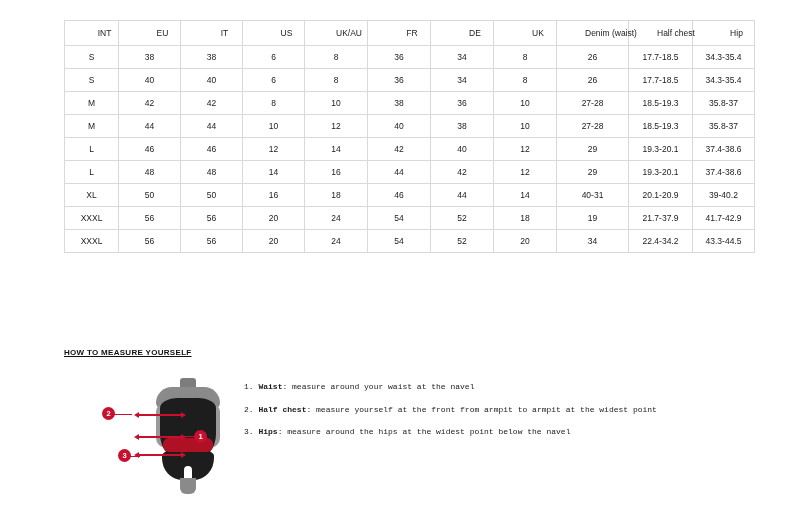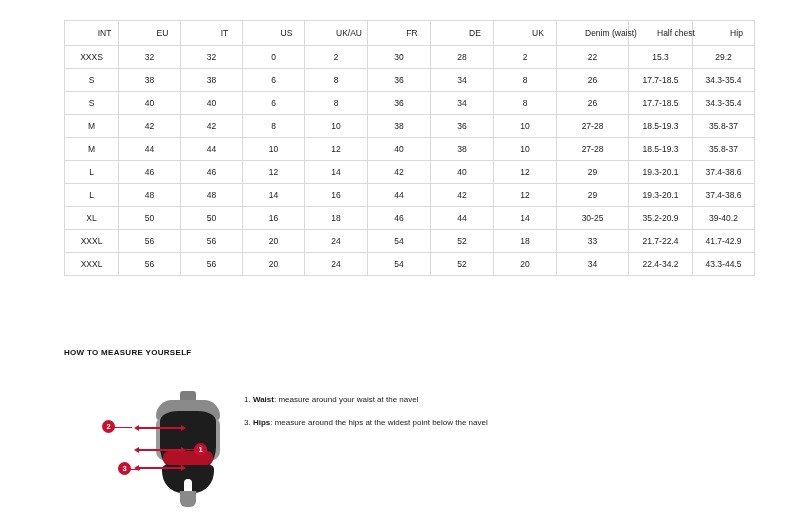--- a/index.html
+++ b/index.html
@@ -64,21 +64,22 @@
     position: absolute;
     left: 64px;
     top: 348px;
     width: 680px;
   }
   .measure-title {
     font-size: 8px;
     font-weight: bold;
     letter-spacing: 0.3px;
     color: #111;
-    margin-bottom: 24px;
+    margin-bottom: 11px;
+    text-decoration: underline;
   }
   .measure-body {
     display: flex;
     align-items: flex-start;
   }
   .figure-box {
     position: relative;
     width: 120px;
     height: 120px;
     margin-left: 38px;
@@ -86,20 +87,21 @@
   }
   .steps {
     margin-left: 22px;
     margin-top: 14px;
   }
   .step {
     font-size: 8px;
     color: #1a1a1a;
     margin-bottom: 13px;
     line-height: 1.2;
+    font-family: Liberation Mono, monospace;
   }
   .step b { font-weight: bold; }
 
   
   .torso {
     position: absolute;
     left: 28px;
     top: 8px;
     width: 60px;
     height: 104px;
@@ -264,33 +266,20 @@
           <td>FR</td>
           <td>DE</td>
           <td>UK</td>
           <td>Denim (waist)</td>
           <td>Half chest</td>
           <td>Hip</td>
         </tr>
       </thead>
       <tbody>
         <tr>
-          <td>XXXS</td>
-          <td>32</td>
-          <td>32</td>
-          <td>0</td>
-          <td>2</td>
-          <td>30</td>
-          <td>28</td>
-          <td>2</td>
-          <td>22</td>
-          <td>15.3</td>
-          <td>29.2</td>
-        </tr>
-        <tr>
           <td>S</td>
           <td>38</td>
           <td>38</td>
           <td>6</td>
           <td>8</td>
           <td>36</td>
           <td>34</td>
           <td>8</td>
           <td>26</td>
           <td>17.7-18.5</td>
@@ -363,35 +352,35 @@
         </tr>
         <tr>
           <td>XL</td>
           <td>50</td>
           <td>50</td>
           <td>16</td>
           <td>18</td>
           <td>46</td>
           <td>44</td>
           <td>14</td>
-          <td>30-25</td>
-          <td>35.2-20.9</td>
+          <td>40-31</td>
+          <td>20.1-20.9</td>
           <td>39-40.2</td>
         </tr>
         <tr>
           <td>XXXL</td>
           <td>56</td>
           <td>56</td>
           <td>20</td>
           <td>24</td>
           <td>54</td>
           <td>52</td>
           <td>18</td>
-          <td>33</td>
-          <td>21.7-22.4</td>
+          <td>19</td>
+          <td>21.7-37.9</td>
           <td>41.7-42.9</td>
         </tr>
         <tr>
           <td>XXXL</td>
           <td>56</td>
           <td>56</td>
           <td>20</td>
           <td>24</td>
           <td>54</td>
           <td>52</td>
@@ -430,20 +419,24 @@
         <div class="badge badge-2">2</div>
         <div class="badge badge-3">3</div>
       </div>
 
       <div class="steps">
         <div class="step">
           <span>1.</span>
           <b>Waist</b><span>: measure around your waist at the navel</span>
         </div>
         <div class="step">
+          <span>2.</span>
+          <b>Half chest</b><span>: measure yourself at the front from armpit to armpit at the widest point</span>
+        </div>
+        <div class="step">
           <span>3.</span>
           <b>Hips</b><span>: measure around the hips at the widest point below the navel</span>
         </div>
       </div>
 
     </div>
   </div>
 
 </div>
 

